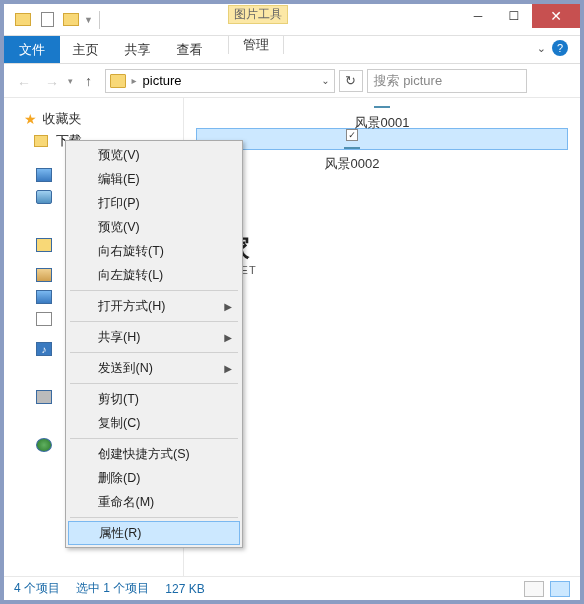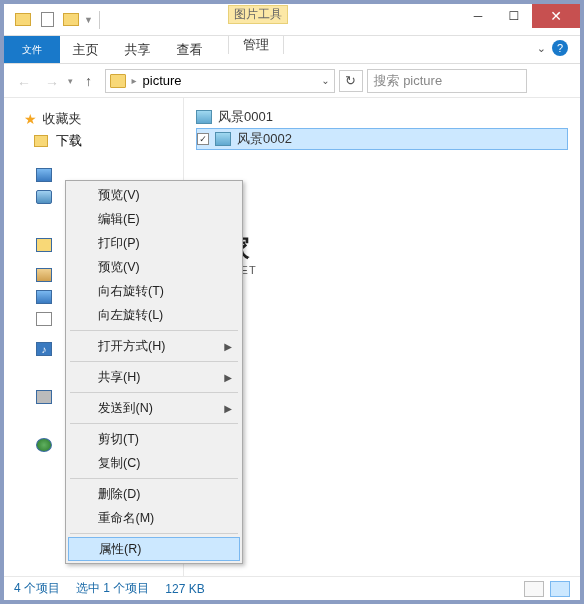--- a/index.html
+++ b/index.html
@@ -8,21 +8,21 @@
 .titlebar { height: 32px; background: #fff; display: flex; align-items: center; border-bottom: 1px solid #e0e0e0; position: relative; }
 .qat { display: flex; align-items: center; padding-left: 8px; gap: 2px; }
 .qat-icon { width: 22px; height: 22px; display: flex; align-items: center; justify-content: center; border: 1px solid transparent; }
 .qat-sep { width: 1px; height: 18px; background: #ccc; margin: 0 4px; }
 .contextual-tab { position: absolute; left: 224px; top: 1px; width: 60px; height: 19px; background: #fce8a6; border: 1px solid #e8d078; display: flex; align-items: center; justify-content: center; font-size: 12px; color: #666; }
 .win-controls { position: absolute; right: 0; top: 0; display: flex; height: 24px; }
 .win-btn { width: 36px; display: flex; align-items: center; justify-content: center; color: #333; font-size: 12px; }
 .win-close { width: 48px; background: #c75050; color: #fff; font-size: 14px; }
 
 .ribbon { height: 28px; background: #fff; display: flex; align-items: stretch; border-bottom: 1px solid #ddd; position: relative; }
-.file-tab { width: 56px; background: #1979ca; color: #fff; display: flex; align-items: center; justify-content: center; font-size: 10px; }
+.file-tab { width: 56px; background: #1979ca; color: #fff; display: flex; align-items: center; justify-content: center; font-size: 13px; }
 .tab { width: 52px; display: flex; align-items: center; justify-content: center; font-size: 13px; color: #333; border-right: 1px solid transparent; }
 .tab.context-sub { position: absolute; left: 224px; width: 56px; border-left: 1px solid #ddd; border-right: 1px solid #ddd; }
 .ribbon-toggle { position: absolute; right: 34px; top: 6px; font-size: 11px; color: #555; }
 .ribbon-help { position: absolute; right: 12px; top: 4px; width: 16px; height: 16px; border-radius: 50%; background: #1979ca; color: #fff; font-size: 11px; display: flex; align-items: center; justify-content: center; }
 
 .navbar { height: 34px; display: flex; align-items: center; padding: 0 8px; gap: 4px; border-bottom: 1px solid #e8e8e8; }
 .nav-btn { width: 24px; height: 24px; display: flex; align-items: center; justify-content: center; color: #555; font-size: 14px; }
 .nav-btn.disabled { color: #ccc; }
 .nav-dd { font-size: 9px; color: #888; }
 .addr-bar { flex: 1; height: 24px; border: 1px solid #ccc; display: flex; align-items: center; padding: 0 4px; gap: 6px; font-size: 13px; max-width: 230px; }
@@ -38,26 +38,26 @@
 .side-item { display: flex; align-items: center; padding-left: 12px; height: 22px; font-size: 13px; }
 .small-folder-icon { width: 14px; height: 12px; background: #f8d877; border: 1px solid #d4a838; margin: 0 8px 0 18px; }
 .side-thumb { width: 16px; height: 14px; margin-left: 20px; background: linear-gradient(#7ab8f0,#3a7ac0); border: 1px solid #3a6aa0; }
 .side-thumb.photo { background: linear-gradient(#f0d090,#d0a050); }
 .side-thumb.device { background: linear-gradient(#a0d0f0,#5090c0); border-radius: 2px; }
 .side-thumb.music { background: #3a7ac0; color: #fff; font-size: 10px; display:flex; align-items:center; justify-content:center; }
 .side-thumb.disk { background: #bbb; }
 .side-thumb.net { background: radial-gradient(circle,#60b060,#2a7a2a); border-radius: 50%; }
 
 .content { flex: 1; padding: 8px 12px; position: relative; }
-.file-row { display: flex; align-items: center; height: 22px; gap: 6px; font-size: 13px; color: #333; }
+.file-row { display: flex; align-items: center; height: 22px; gap: 6px; font-size: 13px; color: #333; flex-direction: column; }
 .file-row.selected { background: #cce8ff; border: 1px solid #7ab8f0; padding-right: 60px; }
 .file-icon { width: 16px; height: 14px; background: linear-gradient(#a0d8f0,#60a8d0); border: 1px solid #5090b0; }
 .checkbox { width: 12px; height: 12px; border: 1px solid #888; background: #fff; font-size: 9px; display: flex; align-items: center; justify-content: center; color: #333; }
 
-.context-menu { position: absolute; left: 61px; top: 136px; width: 178px; background: #f0f0f0; border: 1px solid #aaa; box-shadow: 2px 2px 4px rgba(0,0,0,0.25); padding: 2px; z-index: 100; margin-top: 40px; }
+.context-menu { position: absolute; left: 61px; top: 136px; width: 178px; background: #f0f0f0; border: 1px solid #aaa; box-shadow: 2px 2px 4px rgba(0,0,0,0.25); padding: 2px; z-index: 100; }
 .menu-item { height: 24px; display: flex; align-items: center; padding: 0 24px 0 30px; font-size: 12.5px; color: #222; position: relative; }
 .menu-item.highlighted { background: #cce8ff; border: 1px solid #7ab8f0; }
 .menu-item .submenu-arrow { position: absolute; right: 8px; font-size: 10px; color: #555; }
 .menu-sep { height: 1px; background: #d0d0d0; margin: 3px 2px; }
 
 .watermark { position: absolute; left: 70px; top: 225px; z-index: 50; display: flex; align-items: center; gap: 10px; pointer-events: none; }
 .wm-icon { width: 56px; height: 48px; position: relative; }
 .wm-roof { width: 0; height: 0; border-left: 28px solid transparent; border-right: 28px solid transparent; border-bottom: 20px solid #2a7ac0; position: absolute; top: 0; }
 .wm-wall { width: 40px; height: 28px; background: #2a7ac0; position: absolute; top: 18px; left: 8px; }
 .wm-text-cn { font-size: 26px; font-weight: bold; color: #222; letter-spacing: 2px; }
@@ -199,20 +199,21 @@
     <div class="menu-sep"></div>
     <div class="menu-item">打开方式(H)<span class="submenu-arrow">▶</span></div>
     <div class="menu-sep"></div>
     <div class="menu-item">共享(H)<span class="submenu-arrow">▶</span></div>
     <div class="menu-sep"></div>
     <div class="menu-item">发送到(N)<span class="submenu-arrow">▶</span></div>
     <div class="menu-sep"></div>
     <div class="menu-item">剪切(T)</div>
     <div class="menu-item">复制(C)</div>
     <div class="menu-sep"></div>
+    <div class="menu-item">创建快捷方式(S)</div>
     <div class="menu-item">删除(D)</div>
     <div class="menu-item">重命名(M)</div>
     <div class="menu-sep"></div>
     <div class="menu-item highlighted">属性(R)</div>
   </div>
 
 <div class="statusbar">
   <span>4 个项目</span>
   <span>选中 1 个项目</span>
   <span>127 KB</span>

